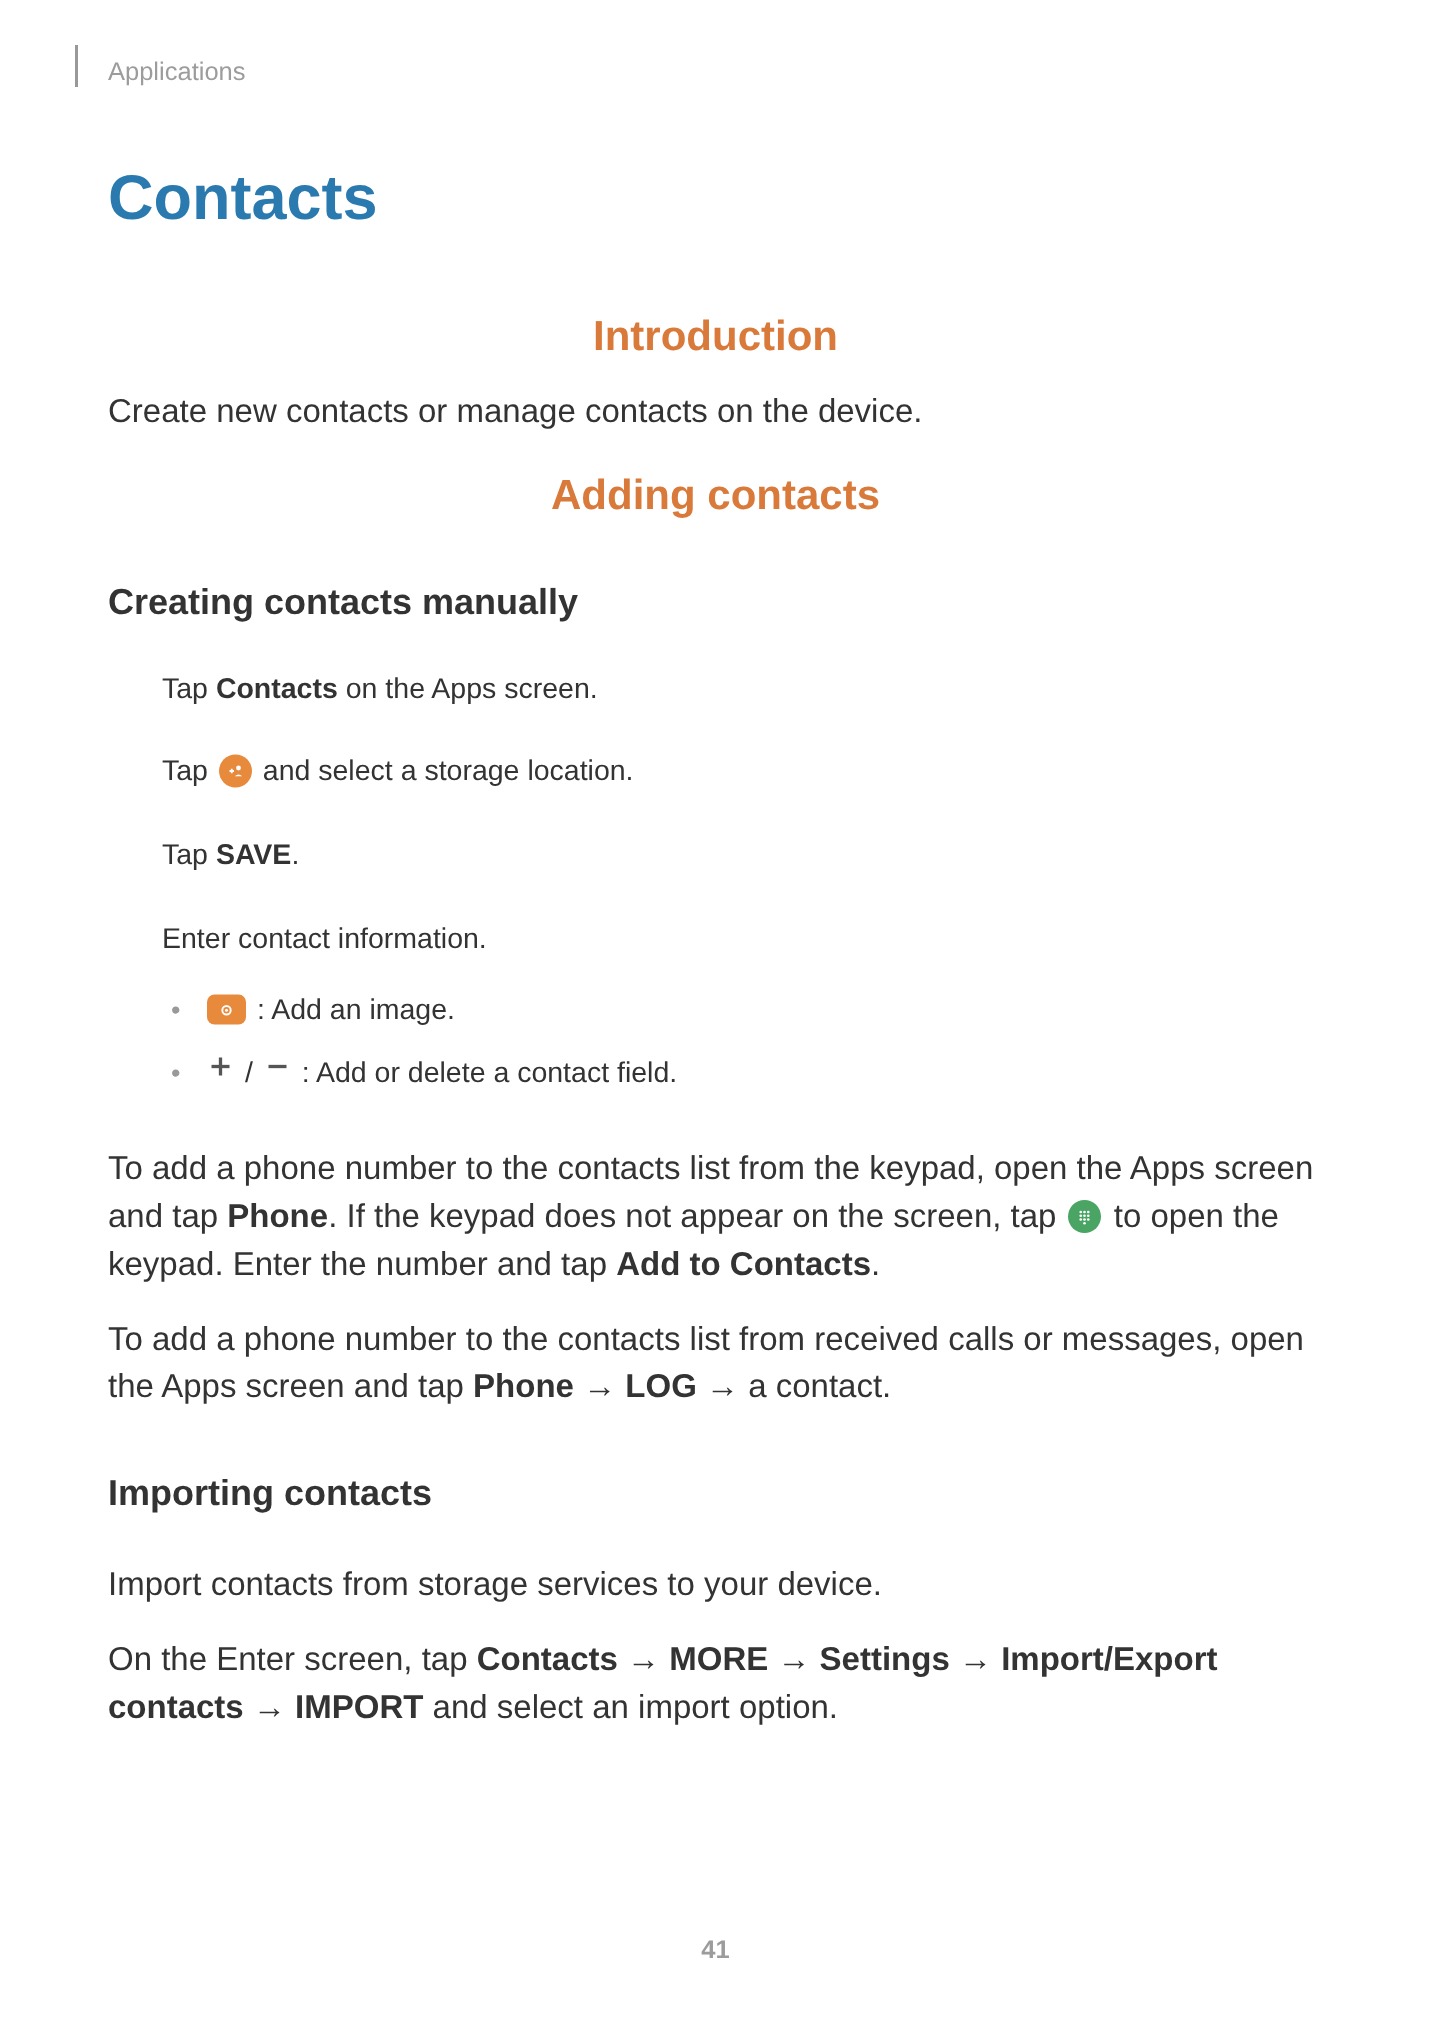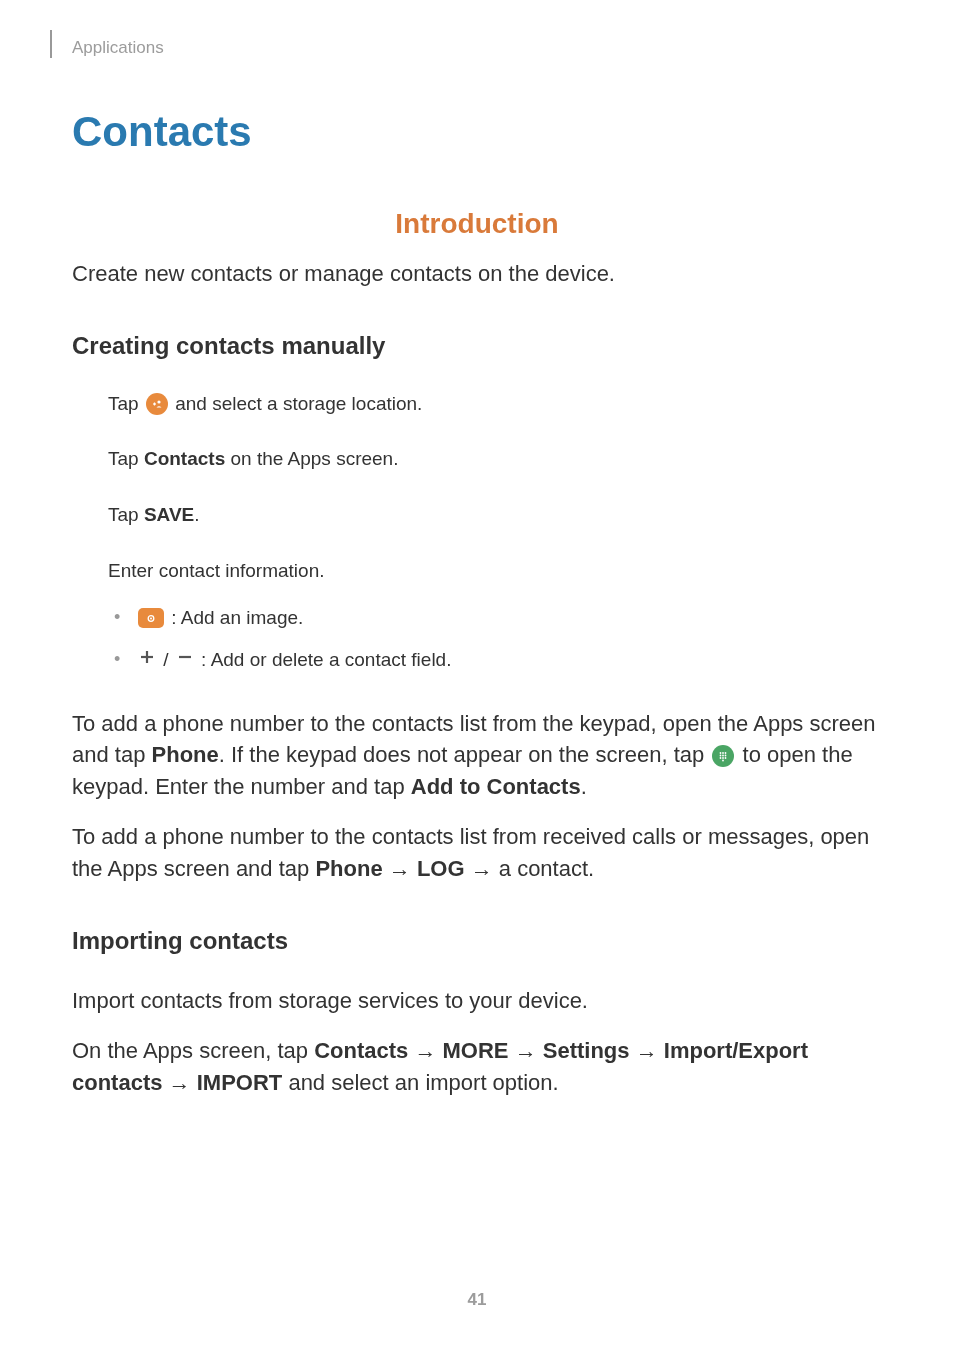--- a/index.html
+++ b/index.html
@@ -148,38 +148,39 @@
 <div class="header-divider"></div>
 <div class="breadcrumb">Applications</div>
 
 <div class="content">
 
   <h1 class="page-title">Contacts</h1>
 
   <h2 class="section-title">Introduction</h2>
   <p class="body-text">Create new contacts or manage contacts on the device.</p>
 
+  <h2 class="section-title">Adding contacts</h2>
 
   <h3 class="subsection-title">Creating contacts manually</h3>
 
   <ol class="step-list">
+    <li class="step-item">
+      <span>Tap </span><b>Contacts</b><span> on the Apps screen.</span>
+    </li>
     <li class="step-item">
       <span>Tap </span><span class="round-icon icon-orange">
           <svg class="icon-inner" viewBox="0 0 12 12">
             <g stroke="#ffffff" stroke-width="1.2" fill="none">
               <line x1="2" y1="6" x2="5" y2="6"></line>
               <line x1="3.5" y1="4.5" x2="3.5" y2="7.5"></line>
               <circle cx="8" cy="4" r="1.6" fill="#ffffff" stroke="none"></circle>
               <path d="M5.5 9.5 Q8 7 10.5 9.5" fill="#ffffff" stroke="none"></path>
             </g>
           </svg>
         </span><span> and select a storage location.</span>
-    </li>
-    <li class="step-item">
-      <span>Tap </span><b>Contacts</b><span> on the Apps screen.</span>
     </li>
     <li class="step-item">
       <span>Tap </span><b>SAVE</b><span>.</span>
     </li>
     <li class="step-item">
       <span>Enter contact information.</span>
       <ul class="sub-bullets">
         <li class="sub-bullet">
           <span class="rect-icon">
               <svg viewBox="0 0 14 12" width="14" height="12">
@@ -221,18 +222,18 @@
 
   <p class="body-text after-steps">
     <span>To add a phone number to the contacts list from received calls or messages, open the Apps screen and tap </span><b>Phone</b><span> → </span><b>LOG</b><span> → </span><span>a contact.</span>
   </p>
 
   <h3 class="subsection-title">Importing contacts</h3>
 
   <p class="body-text">Import contacts from storage services to your device.</p>
 
   <p class="body-text">
-    <span>On the Apps screen, tap </span><b>Contacts</b><span> → </span><b>MORE</b><span> → </span><b>Settings</b><span> → </span><b>Import/Export contacts</b><span> → </span><b>IMPORT</b><span> and select an import option.</span>
+    <span>On the Enter screen, tap </span><b>Contacts</b><span> → </span><b>MORE</b><span> → </span><b>Settings</b><span> → </span><b>Import/Export contacts</b><span> → </span><b>IMPORT</b><span> and select an import option.</span>
   </p>
 
 </div>
 
 <div class="page-number">41</div>
 
 </body></html>

